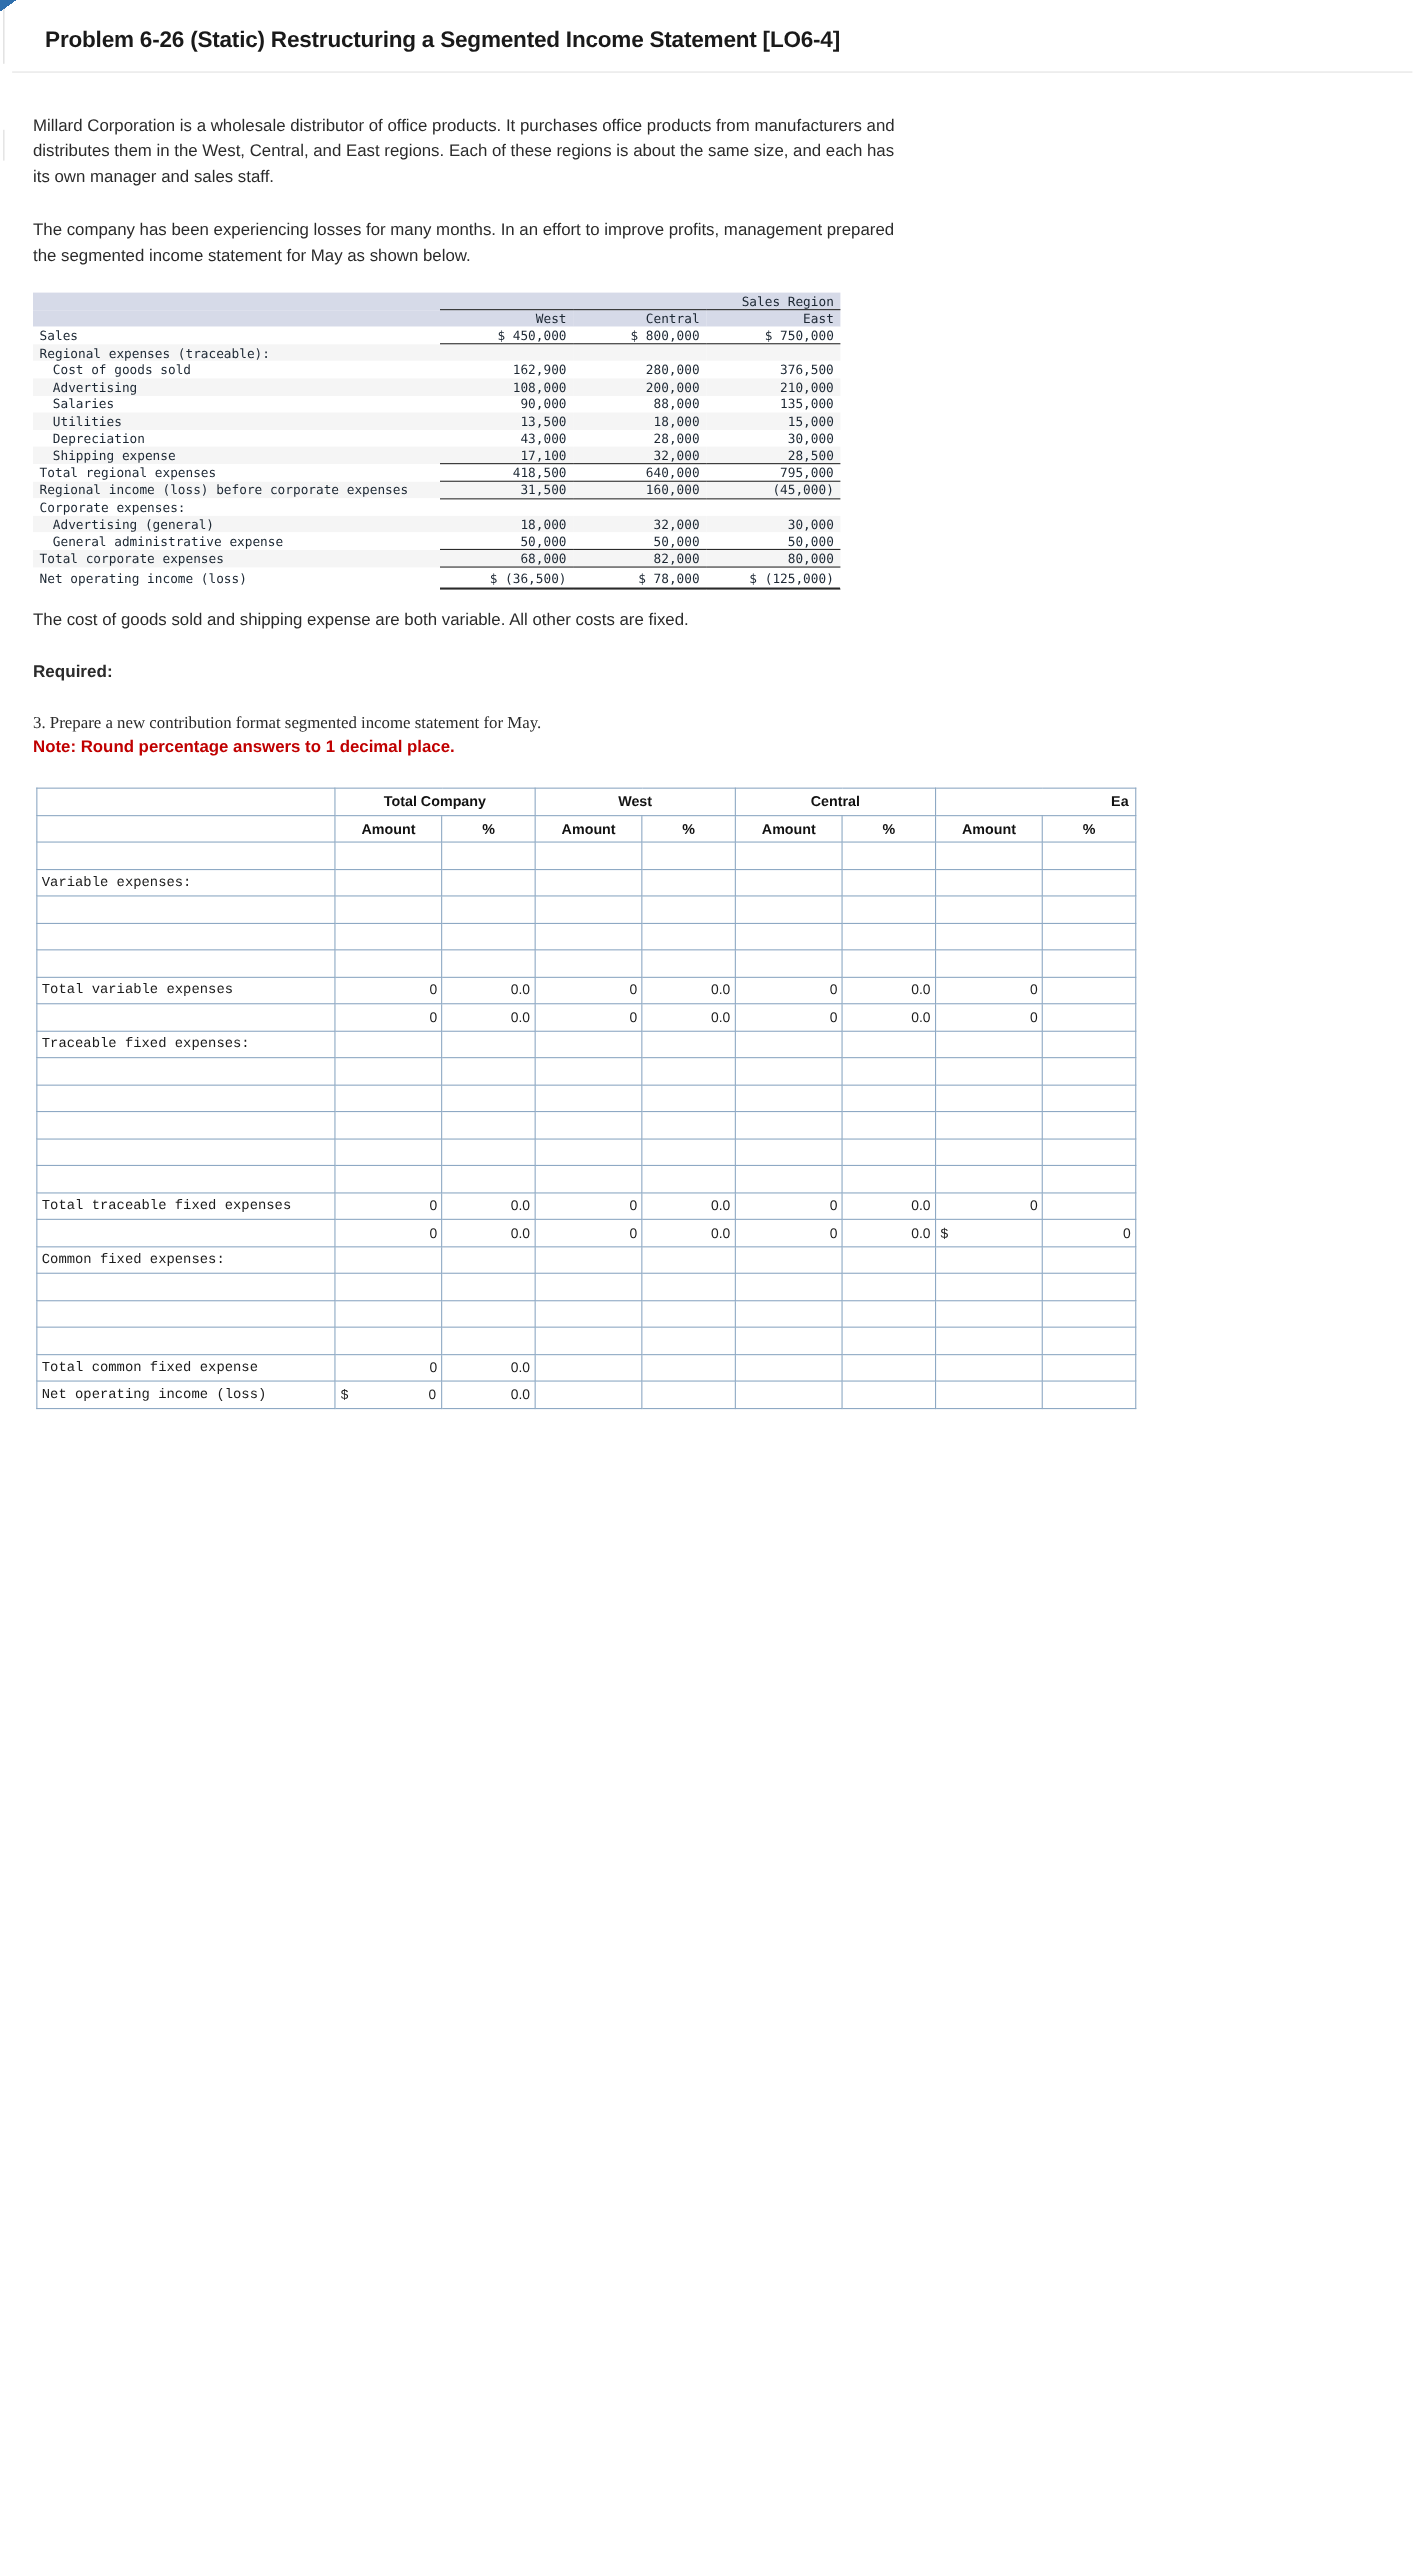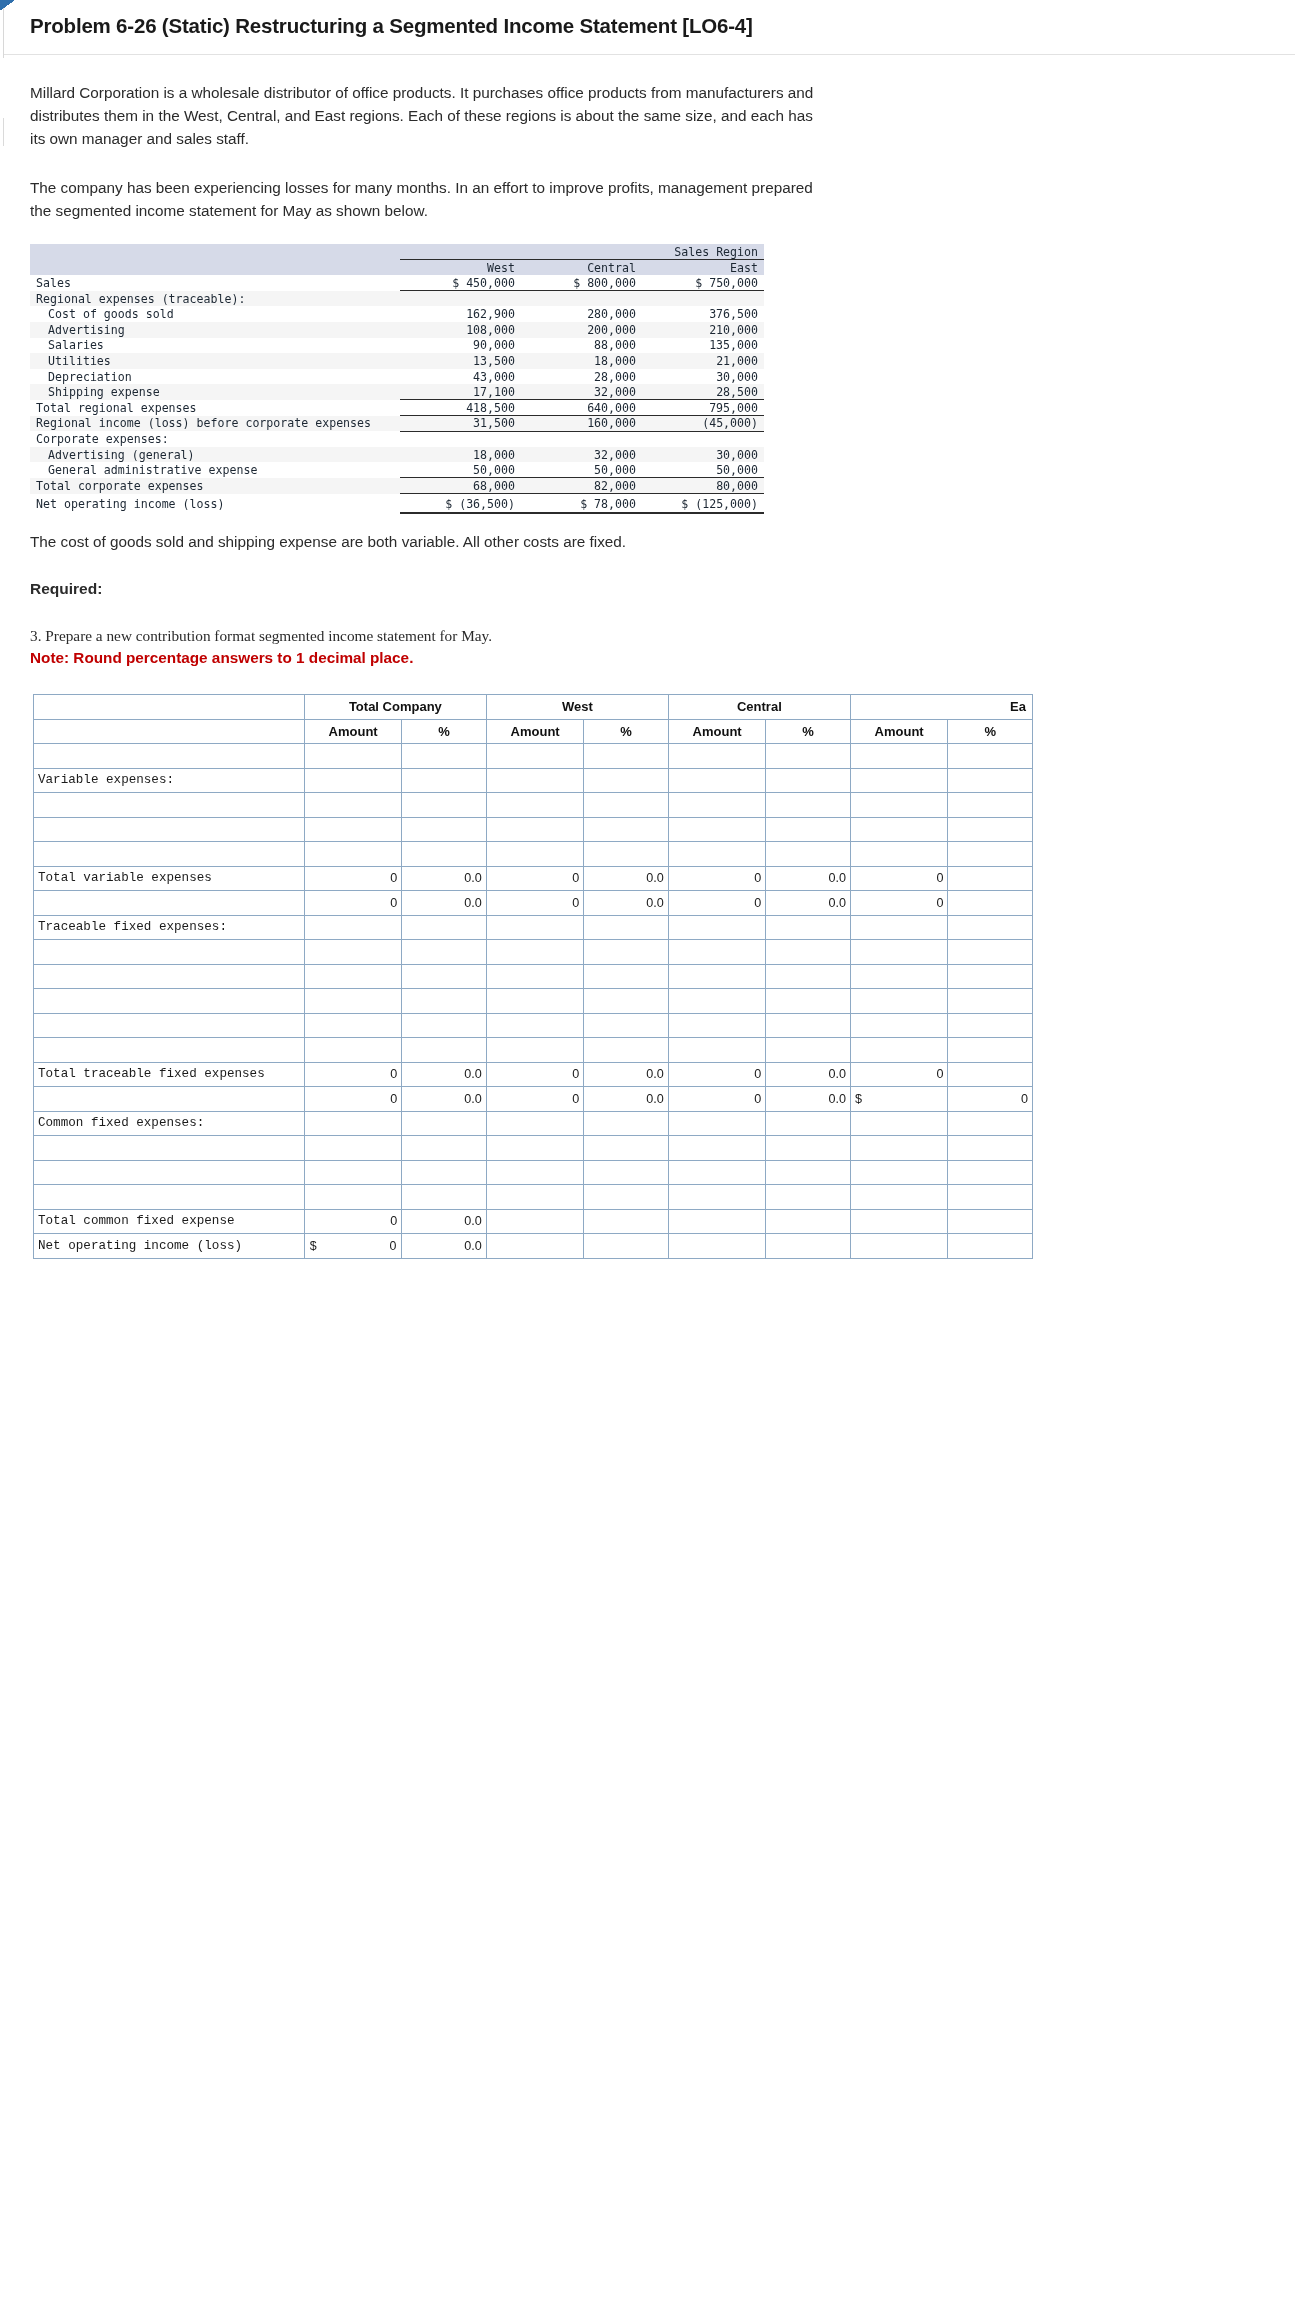--- a/index.html
+++ b/index.html
@@ -22,21 +22,21 @@
     border-right:1px solid #dadada; background:#fff;
   }
 
   .wrap { padding:0 0 0 0; }
 
   h1.prob-title {
     font-size:20.5px;
     font-weight:bold;
     letter-spacing:-0.2px;
     color:#1a1a1a;
-    margin:0;
+    margin:11px;
     padding:14px 0 16px 30px;
     border-bottom:1px solid #e2e2e2;
     font-family:"Liberation Sans", sans-serif;
   }
 
   .body-text {
     margin:0;
     padding:0 30px;
     font-size:15.3px;
     line-height:23px;
@@ -212,21 +212,21 @@
         <tr class="zebra-b">
           <td class="c-label indent1">Salaries</td>
           <td class="c-num">90,000</td>
           <td class="c-num">88,000</td>
           <td class="c-num">135,000</td>
         </tr>
         <tr class="zebra-a">
           <td class="c-label indent1">Utilities</td>
           <td class="c-num">13,500</td>
           <td class="c-num">18,000</td>
-          <td class="c-num">21,000</td>
+          <td class="c-num">15,000</td>
         </tr>
         <tr class="zebra-b">
           <td class="c-label indent1">Depreciation</td>
           <td class="c-num">43,000</td>
           <td class="c-num">28,000</td>
           <td class="c-num">30,000</td>
         </tr>
         <tr class="zebra-a">
           <td class="c-label indent1">Shipping expense</td>
           <td class="c-num u-single">17,100</td>

